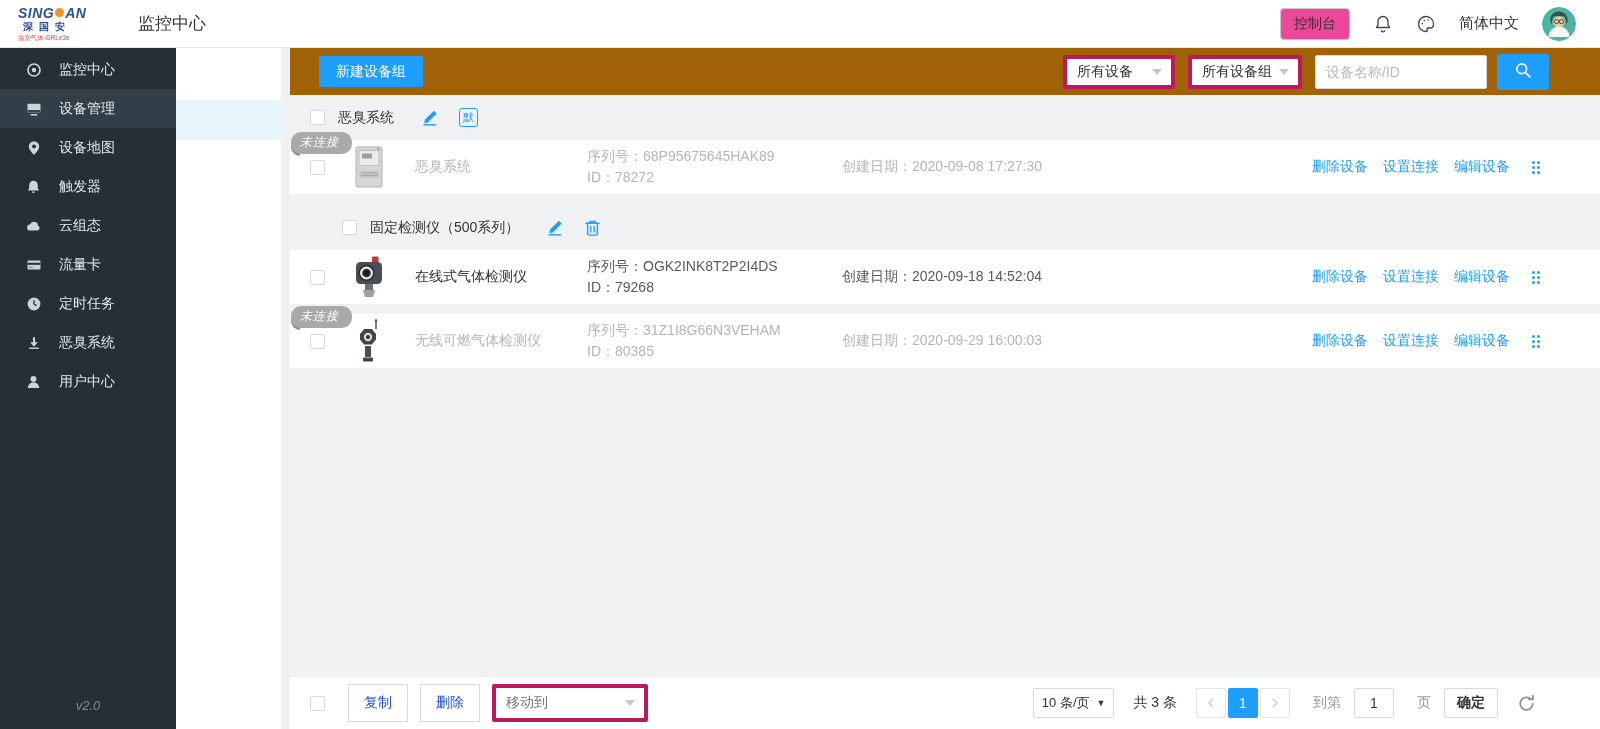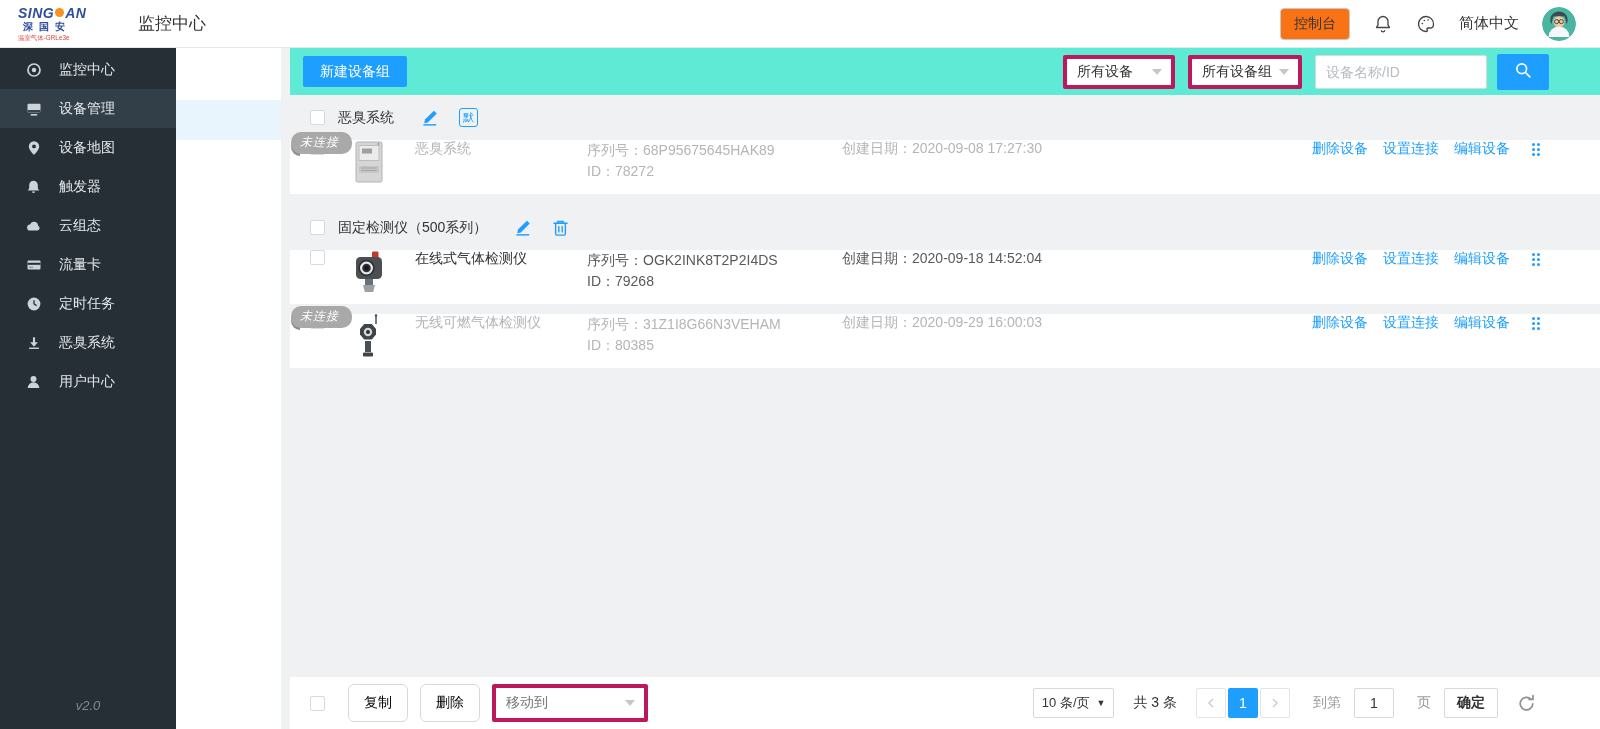--- a/index.html
+++ b/index.html
@@ -12,21 +12,21 @@
     border-bottom:1px solid #e8e8e8; display:flex; align-items:center;
     padding:0 24px 0 18px; z-index:9; }
   .logo { width:82px; line-height:1; }
   .logo-l1 { display:flex; align-items:center; font-size:14px; font-weight:bold;
     font-style:italic; color:#2d4f9e; letter-spacing:.5px; }
   .logo-dot { width:9px; height:9px; border-radius:50%; background:#f7931e; margin:0 1px; }
   .logo-l2 { font-size:10px; color:#2d4f9e; font-weight:bold; letter-spacing:6px; margin-top:2px; padding-left:5px; }
   .logo-l3 { font-size:8px; color:#e23b3b; margin-top:2px; transform:scale(.8); transform-origin:left center; white-space:nowrap; }
   .app-title { font-size:17px; color:#333; margin-left:38px; }
   .topbar-right { margin-left:auto; display:flex; align-items:center; gap:23px; }
-  .console-btn { border:1px solid #c9c9c9; border-radius:4px; background:#f97316;
+  .console-btn { border:1px solid #c9c9c9; border-radius:4px; background:#ec4899;
     padding:6px 13px; font-size:14px; color:#333; cursor:pointer; }
   .tb-icon { display:flex; cursor:pointer; }
   .lang { font-size:15px; color:#333; cursor:pointer; }
   .avatar { width:34px; height:34px; border-radius:50%; overflow:hidden; cursor:pointer; }
 
   
   .sidebar { position:absolute; top:48px; left:0; bottom:0; width:176px; background:#262f36; }
   .side-nav { padding-top:2px; }
   .side-item { height:39px; display:flex; align-items:center; padding-left:25px; gap:17px;
     color:#e3e7ea; font-size:14px; cursor:pointer; }
@@ -34,22 +34,22 @@
   .sicon { width:17px; display:flex; justify-content:center; }
   .version { position:absolute; bottom:16px; width:100%; text-align:center;
     color:#7c8b94; font-size:13px; font-style:italic; }
 
   
   .subpanel { position:absolute; top:48px; left:176px; bottom:0; width:105px; background:#fff; }
   .subpanel-sel { position:absolute; top:52px; left:0; right:0; height:40px; background:#e8f5fd; }
 
   
   .main { position:absolute; top:48px; left:281px; right:0; bottom:0; background:#f0f1f2; }
-  .toolbar { margin-left:9px; height:47px; background:#5eead4; display:flex; align-items:center;
-    padding:0 51px 0 13px; }
+  .toolbar { margin-left:9px; height:47px; background:#a16207; display:flex; align-items:center;
+    padding:0 51px 0 29px; }
   .btn-primary { height:31px; padding:0 17px; background:#1e9fff; color:#fff; border:none;
     border-radius:2px; font-size:14px; cursor:pointer; }
   .spacer { flex:1; }
   .sel { height:34px; border:4px solid #be185d; border-radius:2px; background:#fff;
     display:flex; align-items:center; justify-content:space-between;
     padding:0 9px 0 10px; font-size:14px; color:#333; cursor:pointer; }
   .sel-devices { width:112px; margin-right:13px; }
   .sel-groups  { width:114px; margin-right:13px; }
   .caret { width:0; height:0; border-left:5px solid transparent; border-right:5px solid transparent;
     border-top:6px solid #c4c7cc; }
@@ -63,22 +63,22 @@
   .group-header { height:45px; display:flex; align-items:center; padding-left:29px; }
   .checkbox { width:15px; height:15px; background:#fff; border:1px solid #d9d9d9;
     border-radius:2px; flex:none; cursor:pointer; }
   .group-label { margin-left:13px; font-size:14px; color:#333; }
   .icon-edit { margin-left:27px; display:flex; cursor:pointer; }
   .icon-trash { margin-left:19px; display:flex; cursor:pointer; }
   .badge-default { margin-left:19px; width:19px; height:19px; border:1px solid #1e9fff;
     border-radius:3px; color:#1e9fff; font-size:11px; display:flex; align-items:center;
     justify-content:center; }
   .device-card { position:relative; margin-left:9px; height:54px; background:#fff;
-    display:flex; align-items:flex-start; padding:0 60px 0 20px; }
-  .device-card + .group-header { margin-top:11px; }
+    display:flex; align-items:center; padding:0 60px 0 20px; }
+  .device-card + .group-header { margin-top:11px;margin-left:32px; }
   .device-card + .device-card { margin-top:10px; }
   .device-img { width:38px; height:44px; margin-left:25px; display:flex; align-items:center;
     justify-content:center; flex:none; }
   .device-name { margin-left:27px; width:172px; font-size:14px; color:#303133; }
   .serial-block { width:255px; font-size:14px; line-height:21px; color:#5a5a5a; }
   .date-block { flex:1; font-size:14px; color:#5a5a5a; }
   .offline .device-name, .offline .serial-block, .offline .date-block { color:#b5b5b5; }
   .actions { display:flex; align-items:center; gap:15px; font-size:14px; }
   .actions a { color:#1e9fff; cursor:pointer; }
   .dots { display:grid; grid-template-columns:repeat(2,3px); grid-auto-rows:3px; gap:2px;
@@ -87,22 +87,22 @@
   .ribbon { position:absolute; top:-8px; left:1px; z-index:3; }
   .ribbon::before { content:""; position:absolute; left:0; top:11px; width:9px; height:13px;
     background:#8f8f8f; border-radius:0 0 0 9px; }
   .ribbon-pill { position:relative; display:inline-block; background:#a9a9a9; color:#fff;
     font-size:12px; font-style:italic; padding:2px 13px 3px 9px; border-radius:10px;
     letter-spacing:1px; z-index:1; }
 
   
   .footer { position:absolute; left:9px; right:0; bottom:0; height:52px; background:#fff;
     display:flex; align-items:center; padding:0 64px 0 20px; }
-  .btn-plain { height:38px; border:1px solid #d9d9d9; border-radius:6px; background:#fff;
-    padding:0 15px; font-size:14px; color:#000000; cursor:pointer; }
+  .btn-plain { height:38px; border:1px solid #d9d9d9; border-radius:0; background:#fff;
+    padding:0 15px; font-size:14px; color:#1d4ed8; cursor:pointer; }
   .btn-copy { margin-left:23px; }
   .btn-del  { margin-left:12px; }
   .move-sel { width:156px; height:38px; margin-left:12px; color:#757575; }
   .foot-right { display:flex; align-items:center; gap:13px; }
   .page-size { height:30px; border:1px solid #d9d9d9; border-radius:2px; display:flex;
     align-items:center; gap:7px; padding:0 8px; font-size:13px; color:#333; cursor:pointer; }
   .page-size .tri { font-size:9px; color:#333; }
   .total { font-size:14px; color:#333; margin:0 6px; }
   .pager { display:flex; align-items:center; gap:2px; }
   .page-btn { width:30px; height:30px; border:1px solid #e4e4e4; border-radius:2px;

